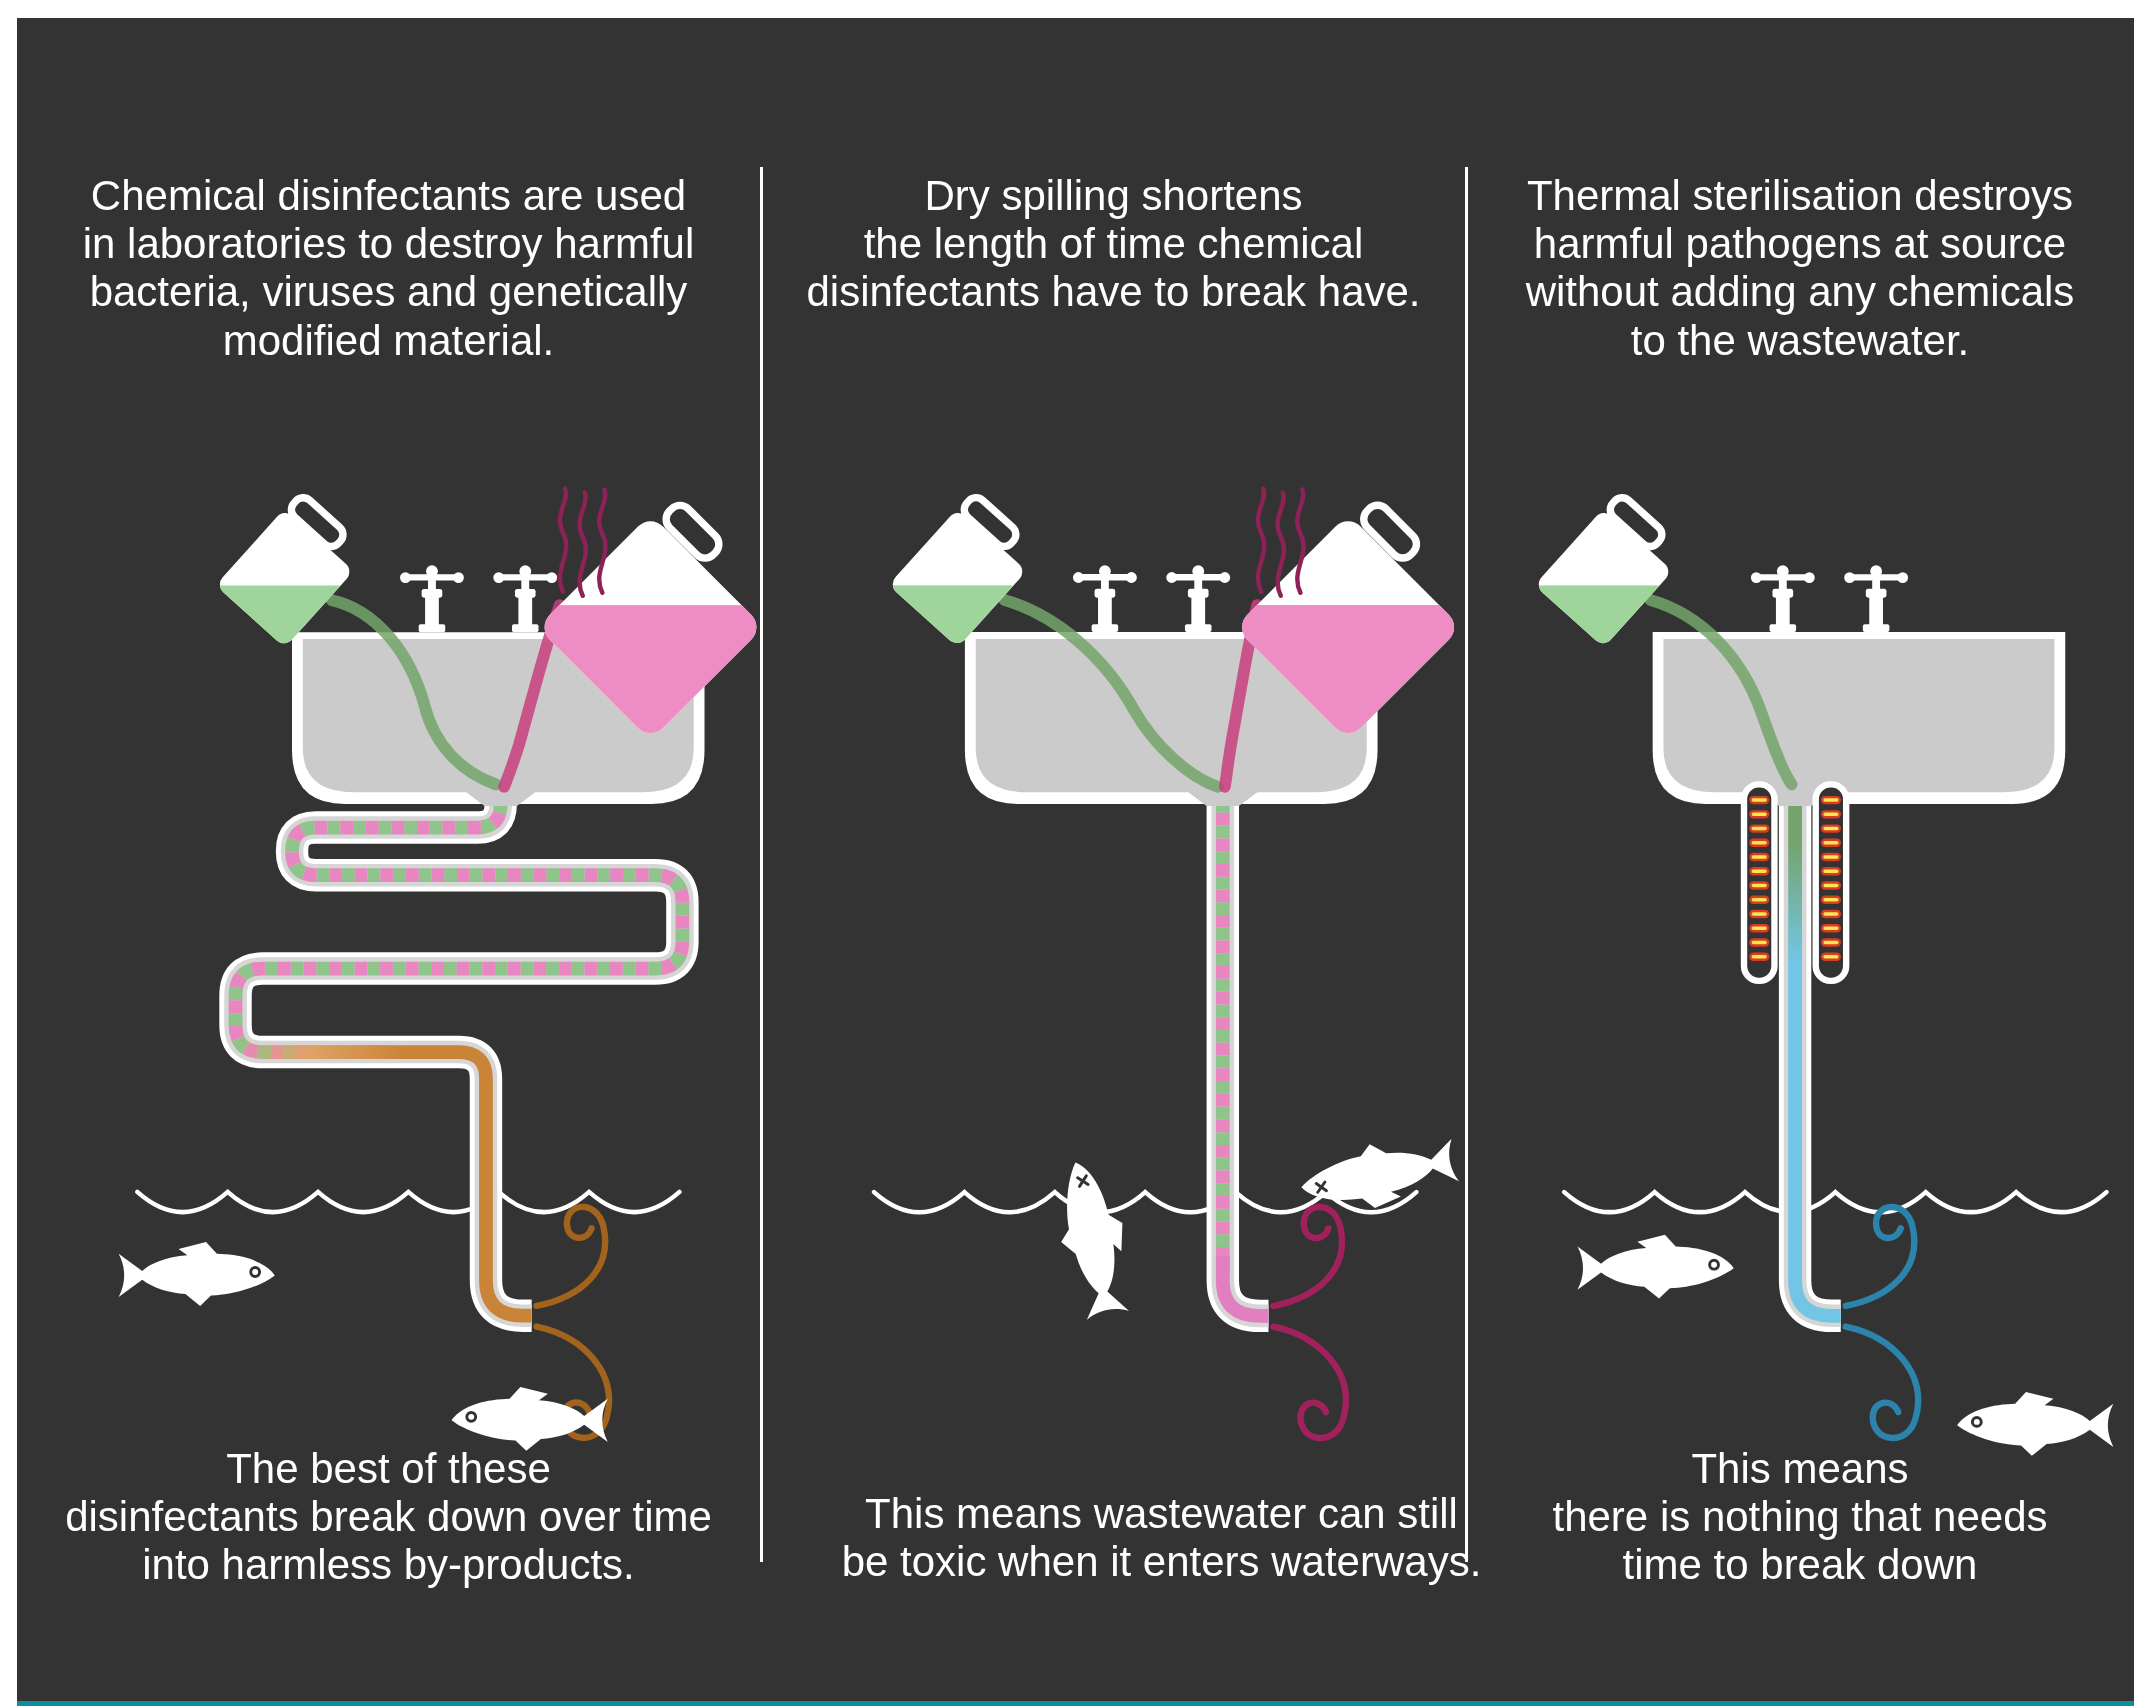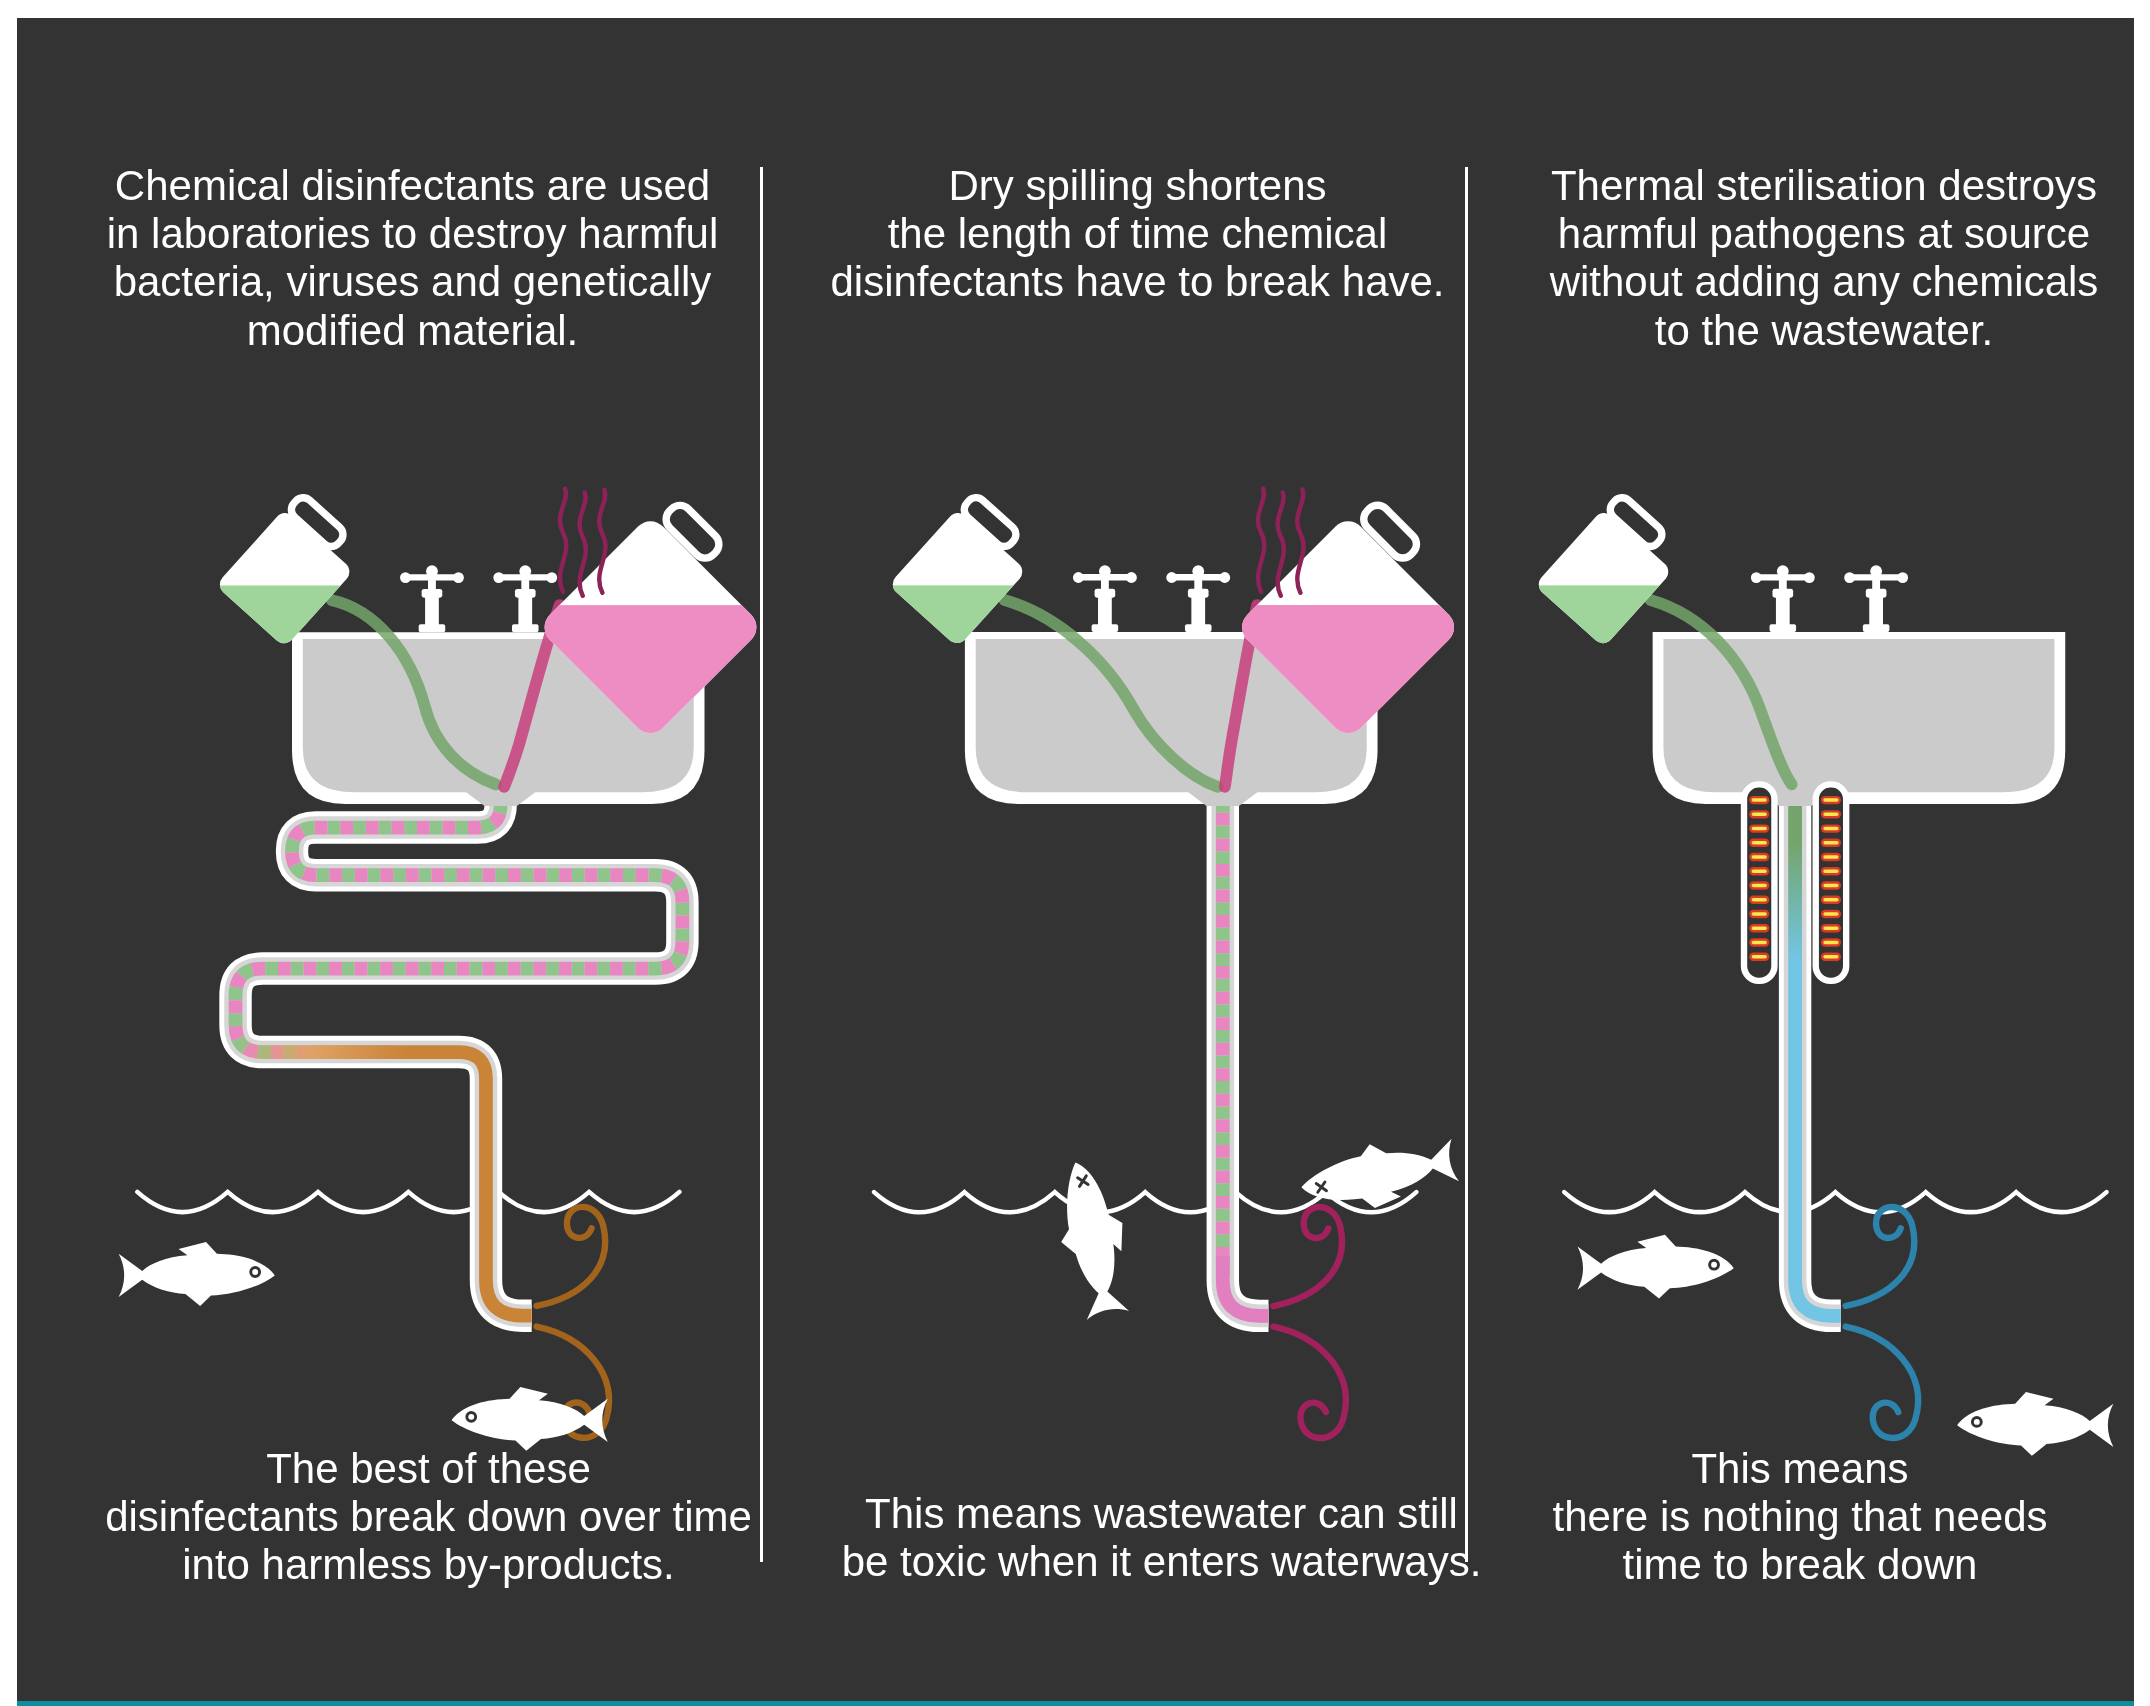--- a/index.html
+++ b/index.html
@@ -5,22 +5,22 @@
   html,body{margin:0;padding:0;background:#ffffff;}
   #page{position:relative;width:2151px;height:1706px;background:#ffffff;overflow:hidden;
         font-family:"Liberation Sans", sans-serif;}
   #panel-bg{position:absolute;left:17px;top:17.7px;width:2117px;height:1683px;background:var(--panel-bg,#333);}
   #accent-bar{position:absolute;left:17px;top:1701px;width:2117px;height:4.9px;background:var(--accent-bar,#0d8e9e);}
   .col{position:absolute;top:17.7px;height:1683px;}
   .col svg{position:absolute;left:0;top:0;width:100%;height:100%;display:block;}
   .divider{position:absolute;width:2.5px;top:167px;height:1395px;background:#ffffff;}
   .toptext,.bottomtext{position:absolute;left:0;width:100%;text-align:center;color:var(--text,#fff);
         font-size:42px;line-height:1.15;font-weight:300;white-space:pre-line;letter-spacing:0px;}
-  .toptext{top:144px;margin-left:24px;}
-  .bt1{top:1427px;padding-left:40px;} .bt2{top:1472px;margin-left:48px;} .bt3{top:1427px;}
+  .toptext{top:154px;}
+  .bt1{top:1427px;} .bt2{top:1472px;margin-left:48px;} .bt3{top:1427px;}
   
   .f-pink{fill:var(--pink);} .f-green{fill:var(--green-liquid);} .f-sink{fill:var(--sink-gray);}
   .f-fish{fill:var(--fish);} .f-heaterbar{fill:var(--heater-yellow);stroke:var(--heater-red);stroke-width:5px;}
   .s-greenstream{stroke:var(--green-stream);} .s-pinkstream{stroke:var(--pink-stream);}
   .s-fume{stroke:var(--magenta-fume);} .s-stripeg{stroke:var(--stripe-green);} .s-stripep{stroke:var(--stripe-pink);}
   .s-orangeswirl{stroke:var(--orange-swirl);} .s-magswirl{stroke:var(--magenta-swirl);} .s-blueswirl{stroke:var(--blue-swirl);}
   .s-pinkout{stroke:var(--pink-outlet);}
   .pipe-white{fill:none;stroke:#ffffff;stroke-width:66px;}
   .pipe-wall{fill:none;stroke:var(--pipe-gray);stroke-width:46px;}
   .pipe-liquid{fill:none;stroke-width:28px;}

